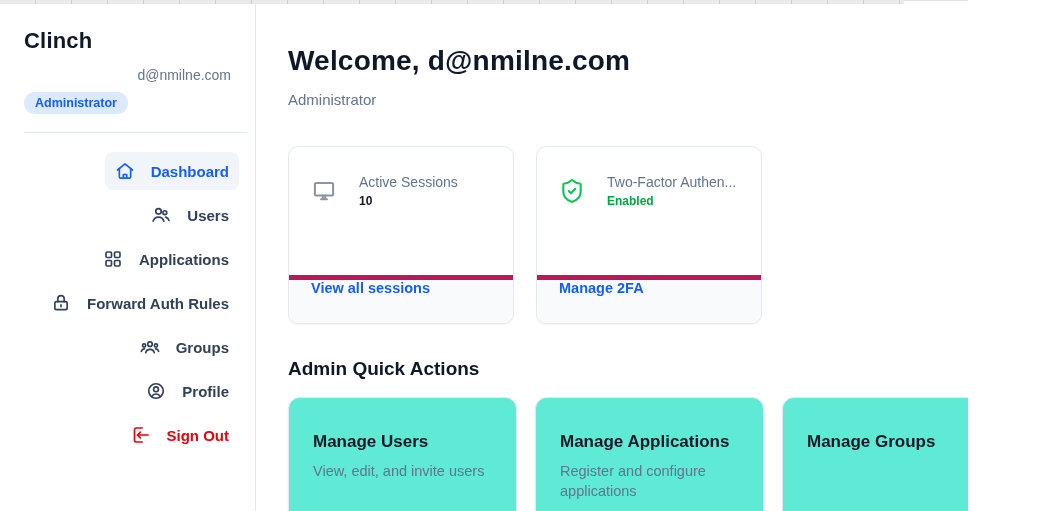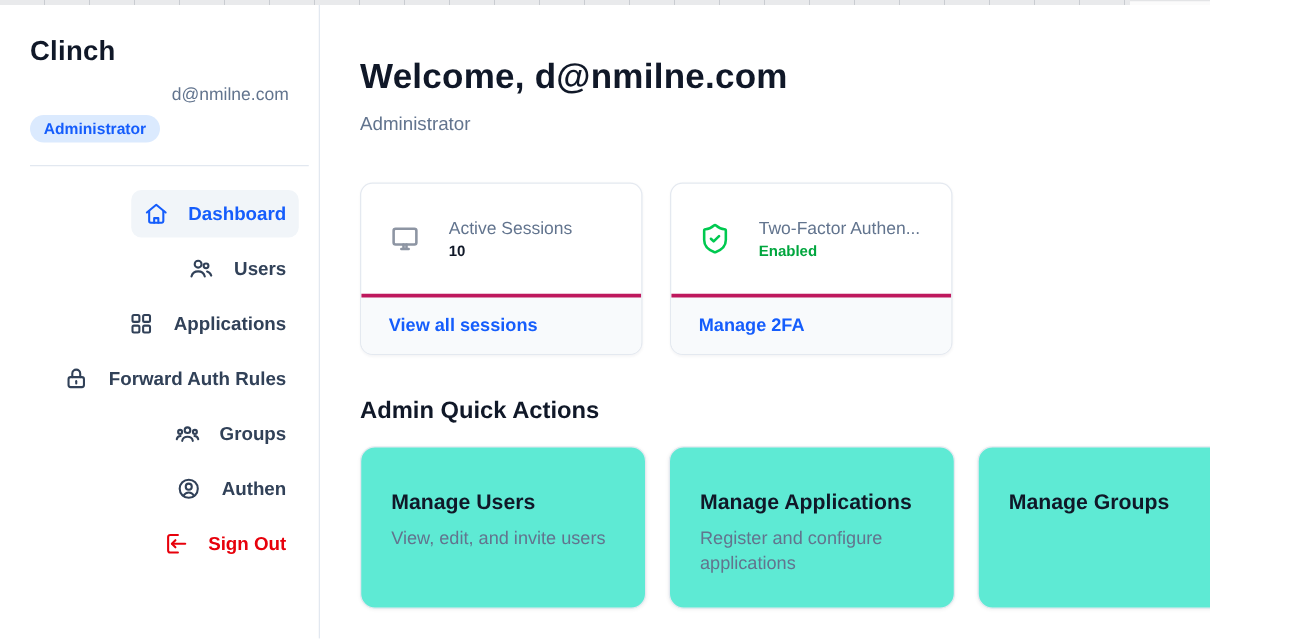--- a/index.html
+++ b/index.html
@@ -67,22 +67,22 @@
     box-shadow: 0 1px 2px rgba(16,24,40,.04);
     overflow: hidden;
   }
   .stat-body { height: 88px; display: flex; align-items: center; gap: 22px; padding: 0 22px; }
   .stat-icon { width: 26px; height: 26px; flex: 0 0 26px; }
   .stat-icon svg { width: 26px; height: 26px; display: block; }
   .stat-label { font-size: 14px; color: #62748e; white-space: nowrap; }
   .stat-value { margin-top: 4px; font-size: 12px; font-weight: 700; color: #101828; }
   .stat-value.green { color: #00a63e; }
   .stat-footer {
-    height: 48px; display: flex; align-items: center;
-    padding: 0 22px; background: #f8fafc; border-top: 3px solid #be185d;
+    height: 48px; display: flex; 
+    padding: 0 22px; background: #f8fafc; border-top: 5px solid #be185d; margin-top: 40px;
   }
   .stat-link { font-size: 14.5px; font-weight: 600; color: #155dfc; text-decoration: none; cursor: pointer; }
   .section-title { margin-top: 34px; font-size: 19px; font-weight: 700; color: #101828; }
   .actions-row { margin-top: 17px; display: flex; gap: 18px; }
   .action-card {
     width: 229px; height: 130px;
     background: #5eead4; border: 1px solid #e4e9f0; border-radius: 12px;
     box-shadow: 0 1px 3px rgba(16,24,40,.06);
     padding: 34px 24px 0 24px; cursor: pointer;
   }
@@ -169,21 +169,21 @@
         </div>
 
         <div class="nav-item">
           <span class="nav-icon">
             <svg viewBox="0 0 24 24" fill="none" stroke="currentColor" stroke-width="2" stroke-linecap="round" stroke-linejoin="round">
               <circle cx="12" cy="12" r="8.7"></circle>
               <circle cx="12" cy="10" r="2.9"></circle>
               <path d="M6.9 18.8c1.2-2.1 3-3.2 5.1-3.2s3.9 1.1 5.1 3.2"></path>
             </svg>
           </span>
-          <span>Authen</span>
+          <span>Profile</span>
         </div>
 
         <div class="nav-item danger">
           <span class="nav-icon">
             <svg viewBox="0 0 24 24" fill="none" stroke="currentColor" stroke-width="2" stroke-linecap="round" stroke-linejoin="round">
               <path d="M13.6 3.6H6.2a2 2 0 0 0-2 2v12.8a2 2 0 0 0 2 2h7.4"></path>
               <path d="M20.6 12H8"></path>
               <path d="M11.2 8.6 7.8 12l3.4 3.4"></path>
             </svg>
           </span>

